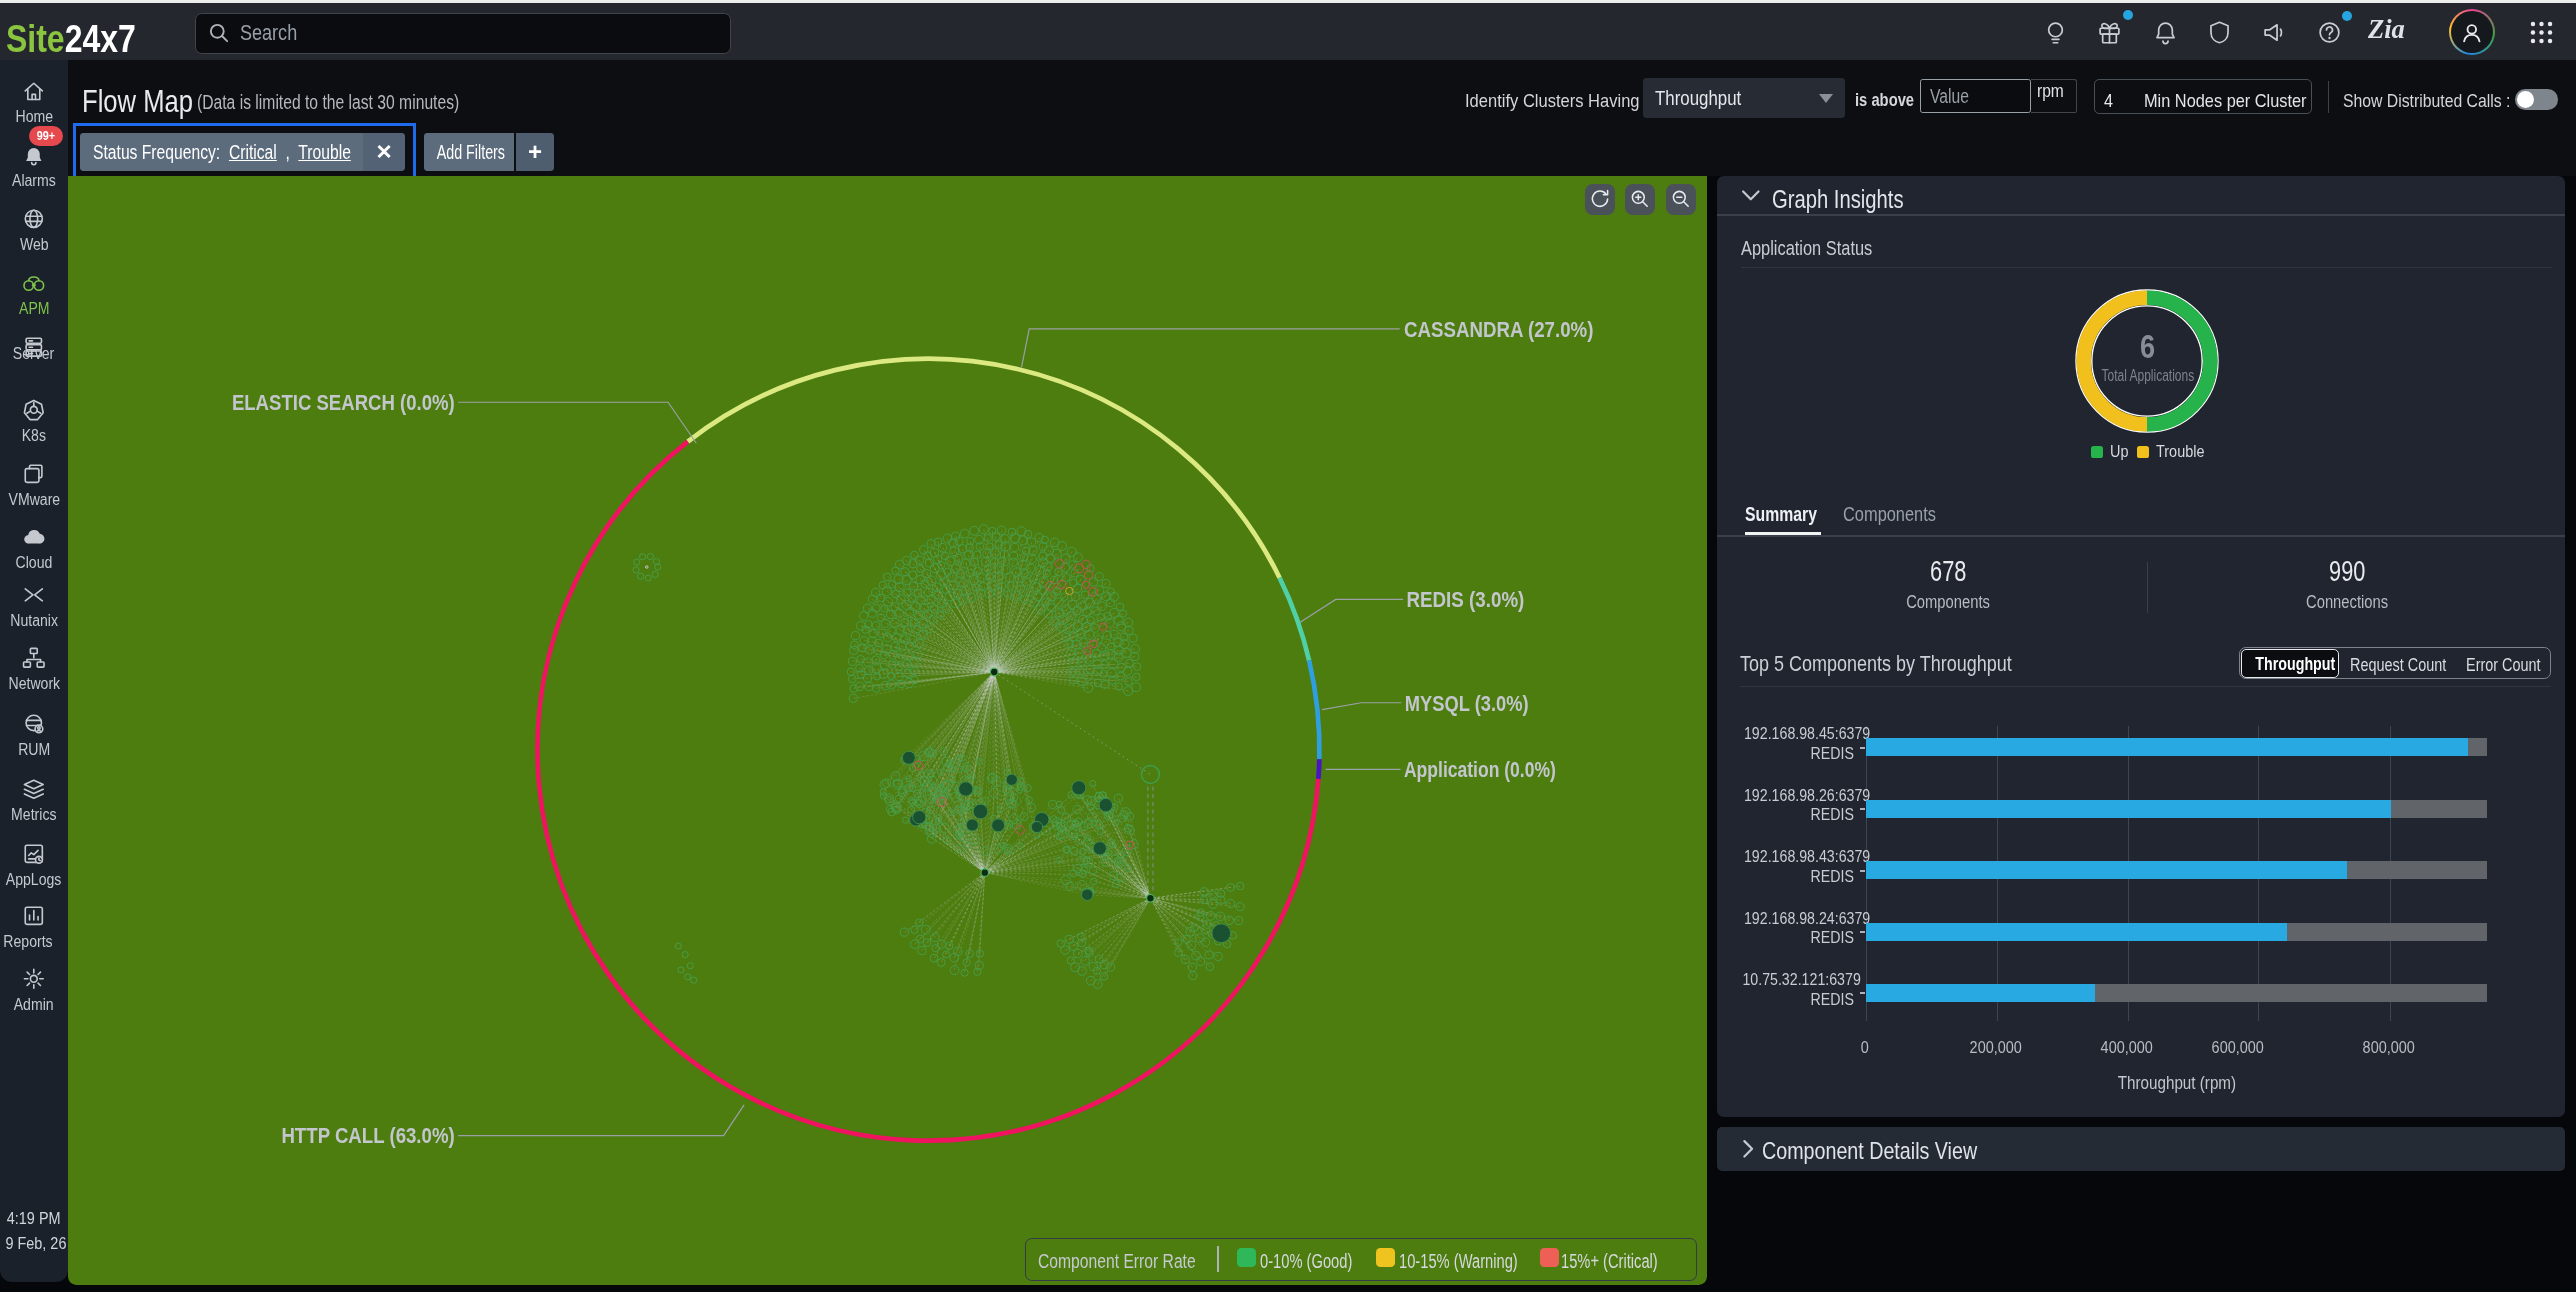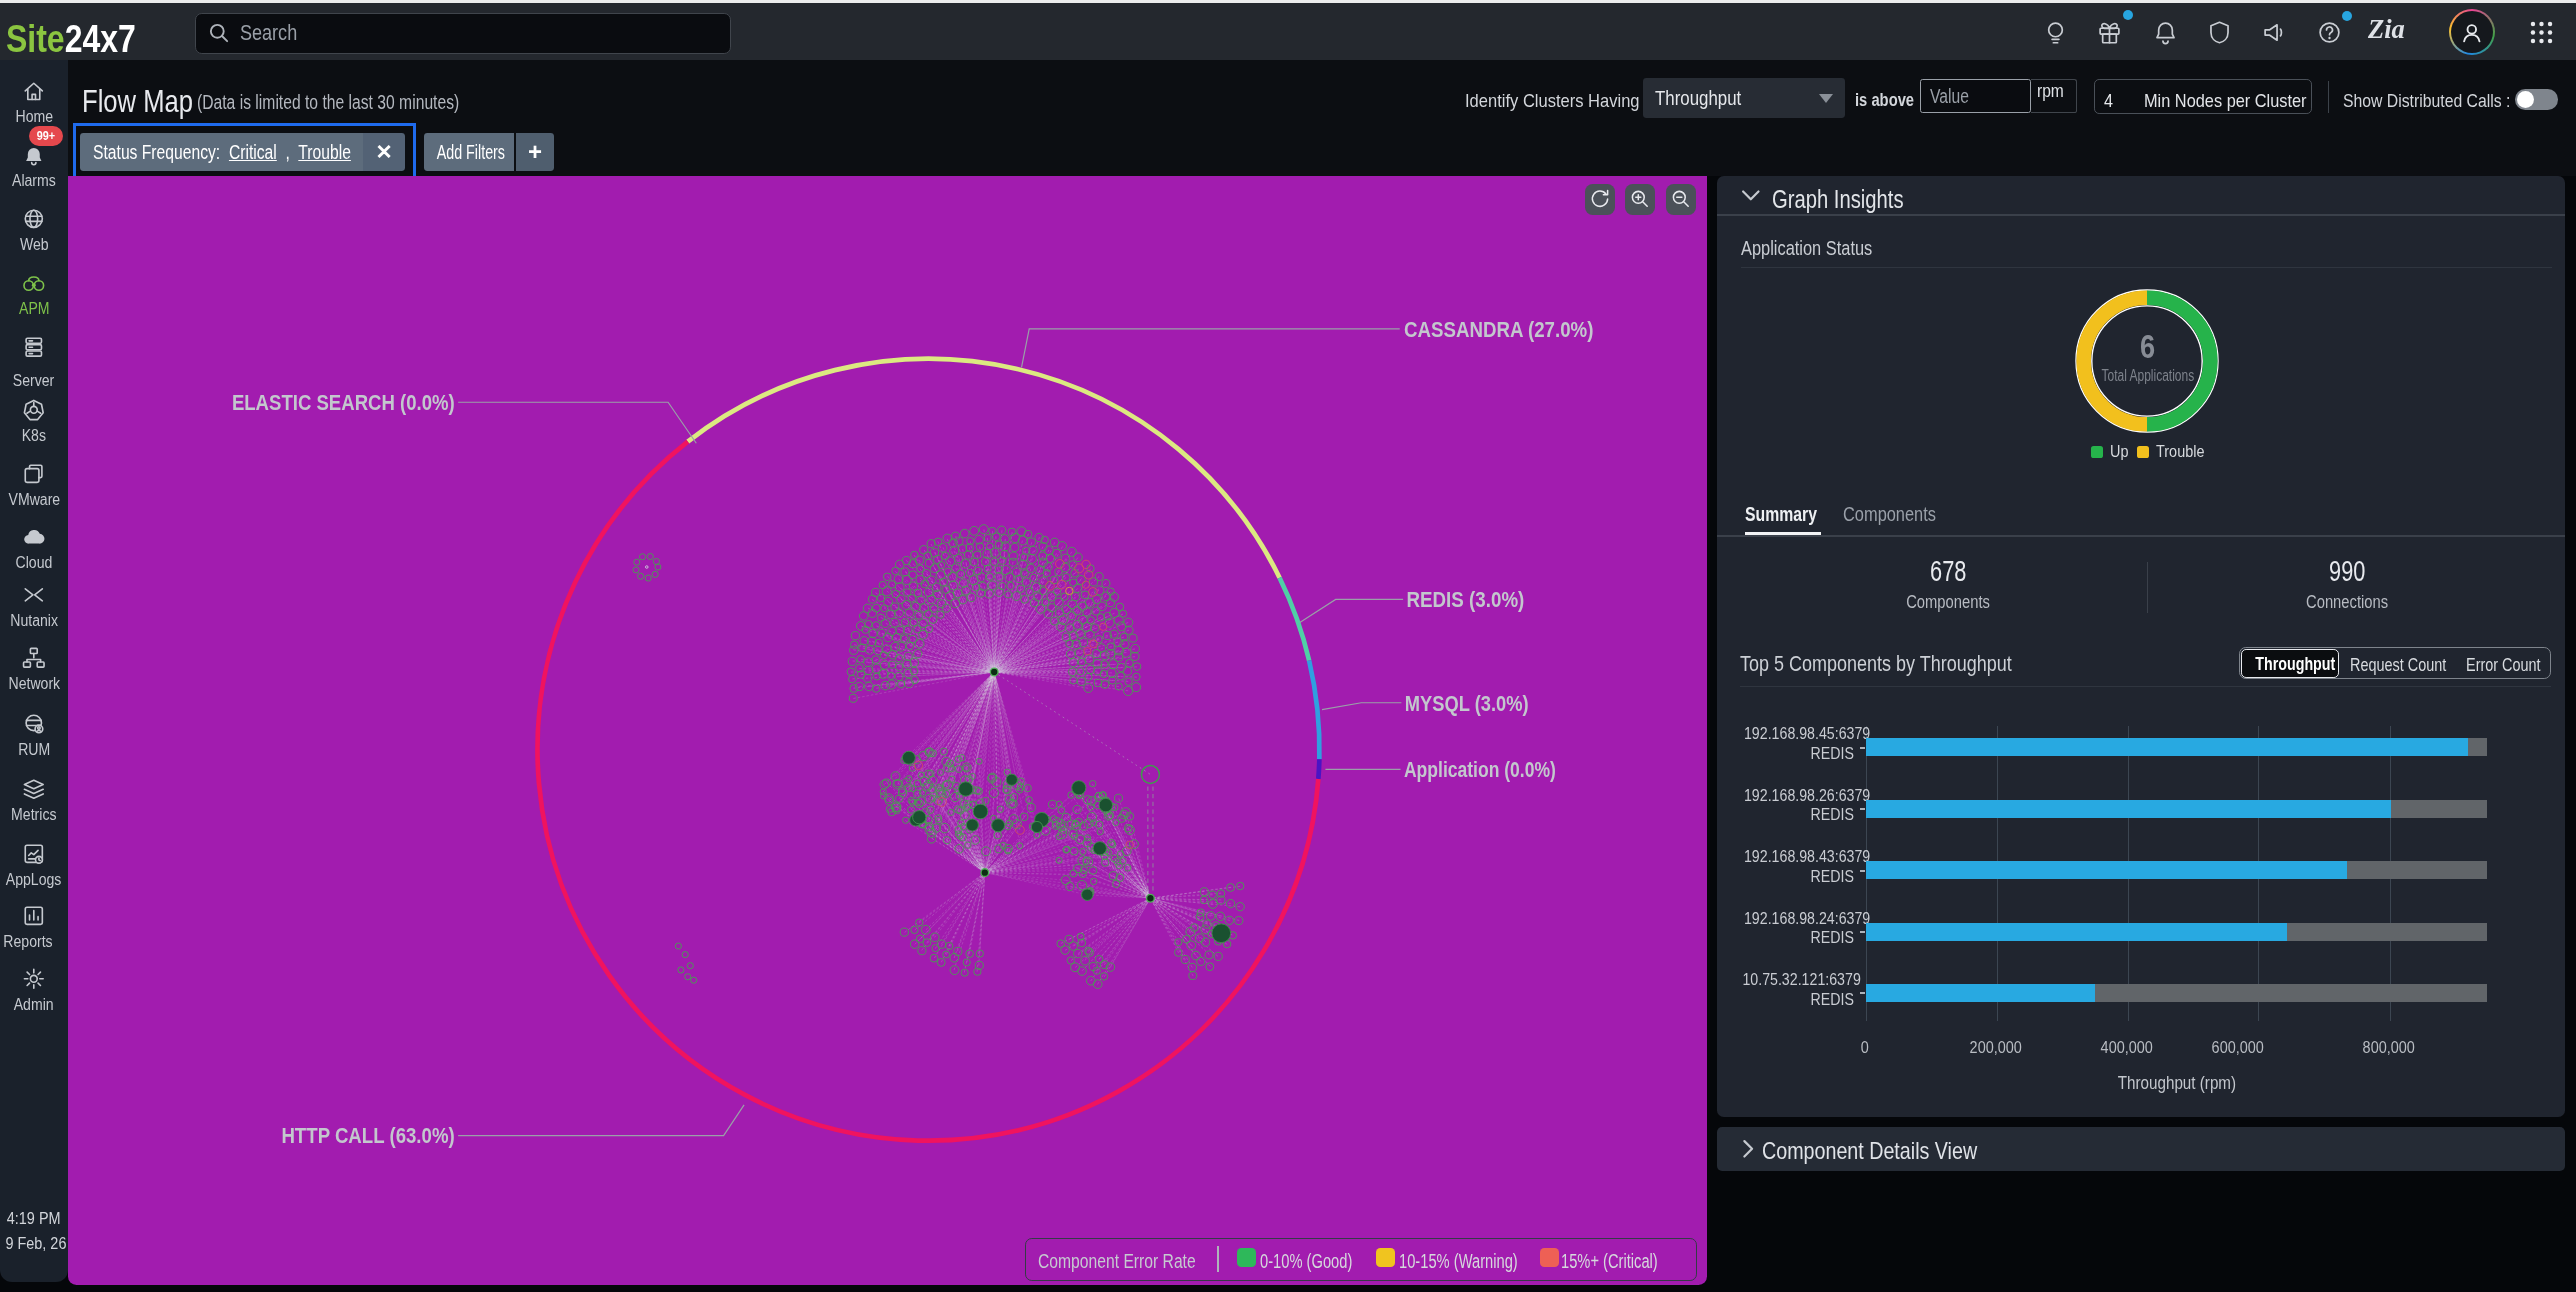--- a/index.html
+++ b/index.html
@@ -122,21 +122,21 @@
       <path d="M9 11.5C9 8 12 7 15 7s6 1 6 4.5" stroke="#7ec24a" stroke-width="1.9" stroke-linecap="round" stroke-linejoin="round"></path>
       <path d="M13.5 17a1.5 1.5 0 0 1 3 0" stroke="#7ec24a" stroke-width="1.9" stroke-linecap="round" stroke-linejoin="round"></path>
     </svg></div>
 <div class="abs" style="left:0px;top:300px;width:68px;text-align:center"><span class="sp" style="font-size:16px;color:#7ec24a;font-weight:normal;transform:scaleX(0.88);transform-origin:50% 50%">APM</span></div>
 <div class="abs" style="left:21.3px;top:334px"><svg width="25.6" height="25.6" viewBox="0 0 30 30" fill="none" style="">
       <rect x="6" y="5" width="18" height="6" rx="1.5" stroke="#c5c9cf" stroke-width="1.9" stroke-linecap="round" stroke-linejoin="round"></rect>
       <rect x="6" y="12.5" width="18" height="6" rx="1.5" stroke="#c5c9cf" stroke-width="1.9" stroke-linecap="round" stroke-linejoin="round"></rect>
       <rect x="6" y="20" width="18" height="6" rx="1.5" stroke="#c5c9cf" stroke-width="1.9" stroke-linecap="round" stroke-linejoin="round"></rect>
       <path d="M9.5 8h4M9.5 15.5h4M9.5 23h4" stroke="#c5c9cf" stroke-width="1.9" stroke-linecap="round" stroke-linejoin="round"></path>
     </svg></div>
-<div class="abs" style="left:0px;top:372px;width:68px;text-align:center"><span class="sp" style="font-size:16px;color:#c5c9cf;font-weight:normal;transform:scaleX(0.88);transform-origin:50% 50%">Server</span></div>
+<div class="abs" style="left:0px;top:345px;width:68px;text-align:center"><span class="sp" style="font-size:16px;color:#c5c9cf;font-weight:normal;transform:scaleX(0.88);transform-origin:50% 50%">Server</span></div>
 <div class="abs" style="left:21.3px;top:397px"><svg width="25.6" height="25.6" viewBox="0 0 30 30" fill="none" style="">
       <path d="M15 4l9 4.5 2 10-6.5 8h-9L4 18.5l2-10z" stroke="#c5c9cf" stroke-width="1.9" stroke-linecap="round" stroke-linejoin="round"></path>
       <circle cx="15" cy="15" r="4" stroke="#c5c9cf" stroke-width="1.9" stroke-linecap="round" stroke-linejoin="round"></circle>
       <path d="M15 6.5V11M7 19l4-2.5M23 19l-4-2.5" stroke="#c5c9cf" stroke-width="1.9" stroke-linecap="round" stroke-linejoin="round"></path>
     </svg></div>
 <div class="abs" style="left:0px;top:427px;width:68px;text-align:center"><span class="sp" style="font-size:16px;color:#c5c9cf;font-weight:normal;transform:scaleX(0.88);transform-origin:50% 50%">K8s</span></div>
 <div class="abs" style="left:21.3px;top:461px"><svg width="25.6" height="25.6" viewBox="0 0 30 30" fill="none" style="">
       <rect x="5" y="9" width="16" height="16" rx="2" stroke="#c5c9cf" stroke-width="1.9" stroke-linecap="round" stroke-linejoin="round"></rect>
       <path d="M10 9V6.5A1.5 1.5 0 0 1 11.5 5H23a1.5 1.5 0 0 1 1.5 1.5V18a1.5 1.5 0 0 1-1.5 1.5H21" stroke="#c5c9cf" stroke-width="1.9" stroke-linecap="round" stroke-linejoin="round"></path>
     </svg></div>
@@ -185,21 +185,21 @@
 <div class="abs" style="left:0px;top:933px;width:68px;text-align:left"><span class="sp" style="font-size:16px;color:#c5c9cf;font-weight:normal;transform:scaleX(0.88);transform-origin:50% 50%">Reports</span></div>
 <div class="abs" style="left:21.3px;top:966px"><svg width="25.6" height="25.6" viewBox="0 0 30 30" fill="none" style="">
       <circle cx="15" cy="15" r="4" stroke="#c5c9cf" stroke-width="1.9" stroke-linecap="round" stroke-linejoin="round"></circle>
       <path d="M15 4v4M15 22v4M4 15h4M22 15h4M7.2 7.2l2.8 2.8M20 20l2.8 2.8M22.8 7.2L20 10M10 20l-2.8 2.8" stroke="#c5c9cf" stroke-width="1.9" stroke-linecap="round" stroke-linejoin="round"></path>
     </svg></div>
 <div class="abs" style="left:0px;top:996px;width:68px;text-align:center"><span class="sp" style="font-size:16px;color:#c5c9cf;font-weight:normal;transform:scaleX(0.88);transform-origin:50% 50%">Admin</span></div>
 <div class="abs" style="left:29px;top:126px;width:34px;height:19.6px;background:#e5484d;border-radius:10.2px;text-align:center"><span class="sp" style="color:#fff;font-size:12.8px;font-weight:bold;line-height:19.6px;transform:scaleX(.85);transform-origin:50% 50%">99+</span></div>
 <div class="abs" style="left:0px;top:1209px;width:68px;text-align:center"><span class="sp" style="font-size:17px;color:#d2d5da;font-weight:normal;transform:scaleX(0.85);transform-origin:50% 50%">4:19 PM</span></div>
 <div class="abs" style="left:0px;top:1234px;width:68px;text-align:center"><span class="sp" style="font-size:17px;color:#d2d5da;font-weight:normal;transform:scaleX(0.85);transform-origin:50% 50%">9 Feb, 26</span></div>
 
-<div class="abs" style="left:68px;top:176px;width:1639px;height:1109px;background:#a21caf;border-radius:0 0 8.5px 8.5px;overflow:hidden">
+<div class="abs" style="left:68px;top:176px;width:1639px;height:1109px;background:#4d7c0f;border-radius:0 0 8.5px 8.5px;overflow:hidden">
 <svg width="1639" height="1109" viewBox="0 0 1920 1299" style="position:absolute;left:0;top:0">
       <path d="M726.0 311.1A458 458 0 0 1 1419.3 470.5" fill="none" stroke="#dce981" stroke-width="5.5"></path>
       <path d="M1419.3 470.5A458 458 0 0 1 1453.9 567.4" fill="none" stroke="#4fd0a6" stroke-width="5.5"></path>
       <path d="M1453.9 567.4A458 458 0 0 1 1465.9 683.2" fill="none" stroke="#2f9fe0" stroke-width="5.5"></path>
       <path d="M1465.9 683.2A458 458 0 0 1 1464.7 706.3" fill="none" stroke="#4a14c4" stroke-width="5.5"></path>
       <path d="M1464.7 706.3A458 458 0 1 1 726.0 311.1" fill="none" stroke="#f0135f" stroke-width="5.5"></path>
       <polyline points="1117.0,224.0 1126.0,179.0 1560.0,179.0" fill="none" stroke="#9aa0a8" stroke-width="1.4"></polyline>
       <polyline points="457.0,265.0 703.0,265.0 736.0,313.0" fill="none" stroke="#9aa0a8" stroke-width="1.4"></polyline>
       <polyline points="1443.0,523.0 1485.0,496.0 1564.0,496.0" fill="none" stroke="#9aa0a8" stroke-width="1.4"></polyline>
       <polyline points="1469.0,625.0 1515.0,617.0 1562.0,617.0" fill="none" stroke="#9aa0a8" stroke-width="1.4"></polyline>

